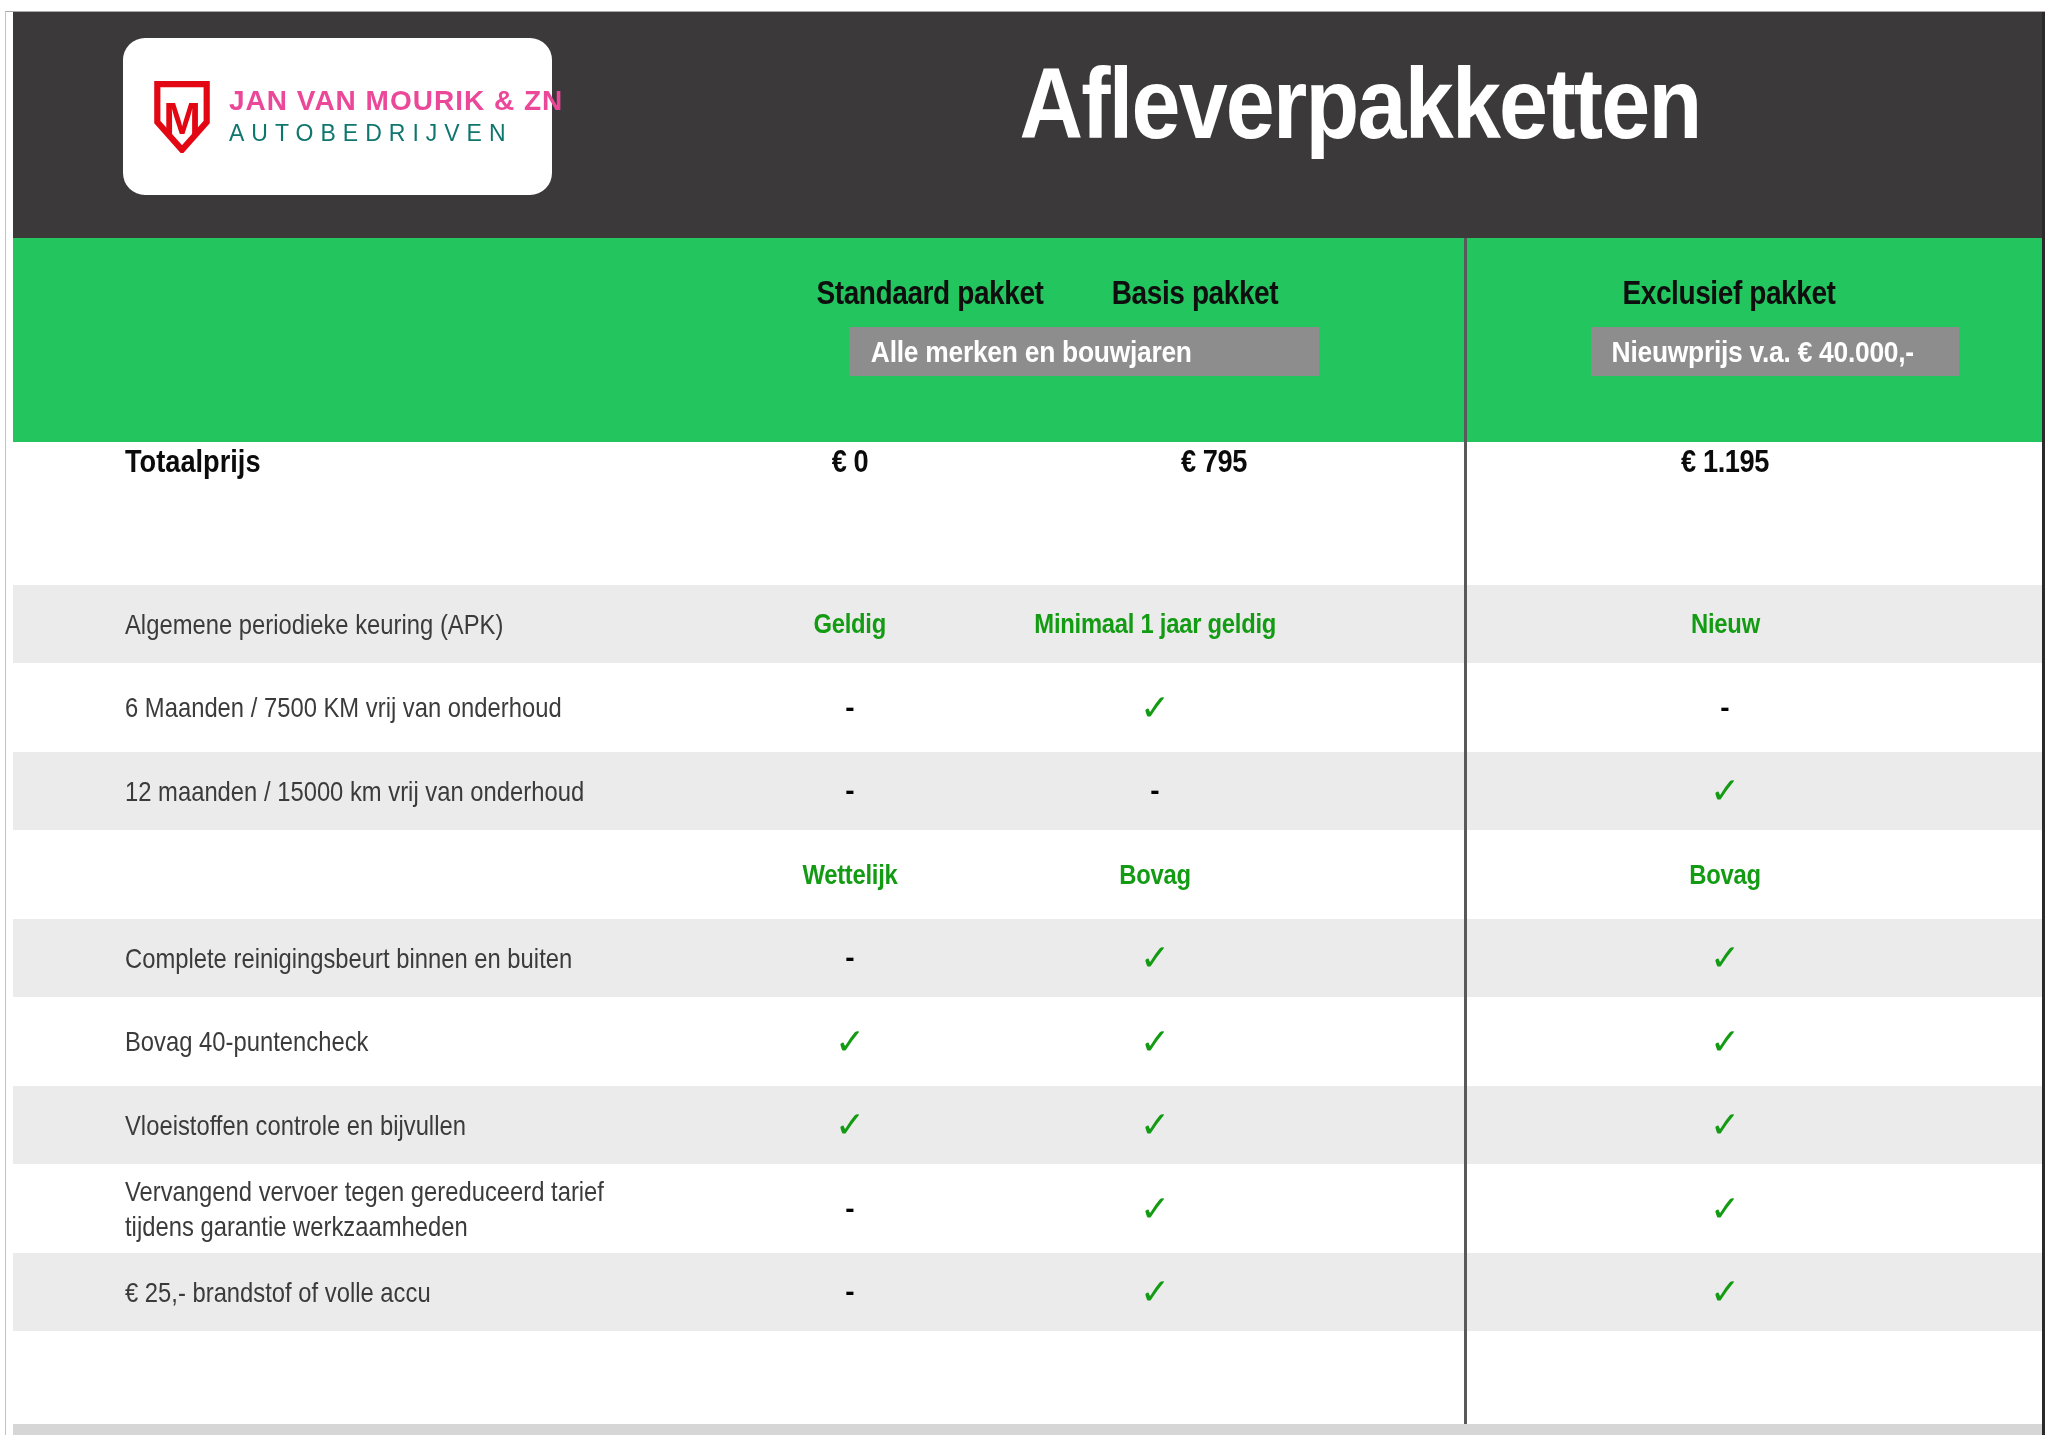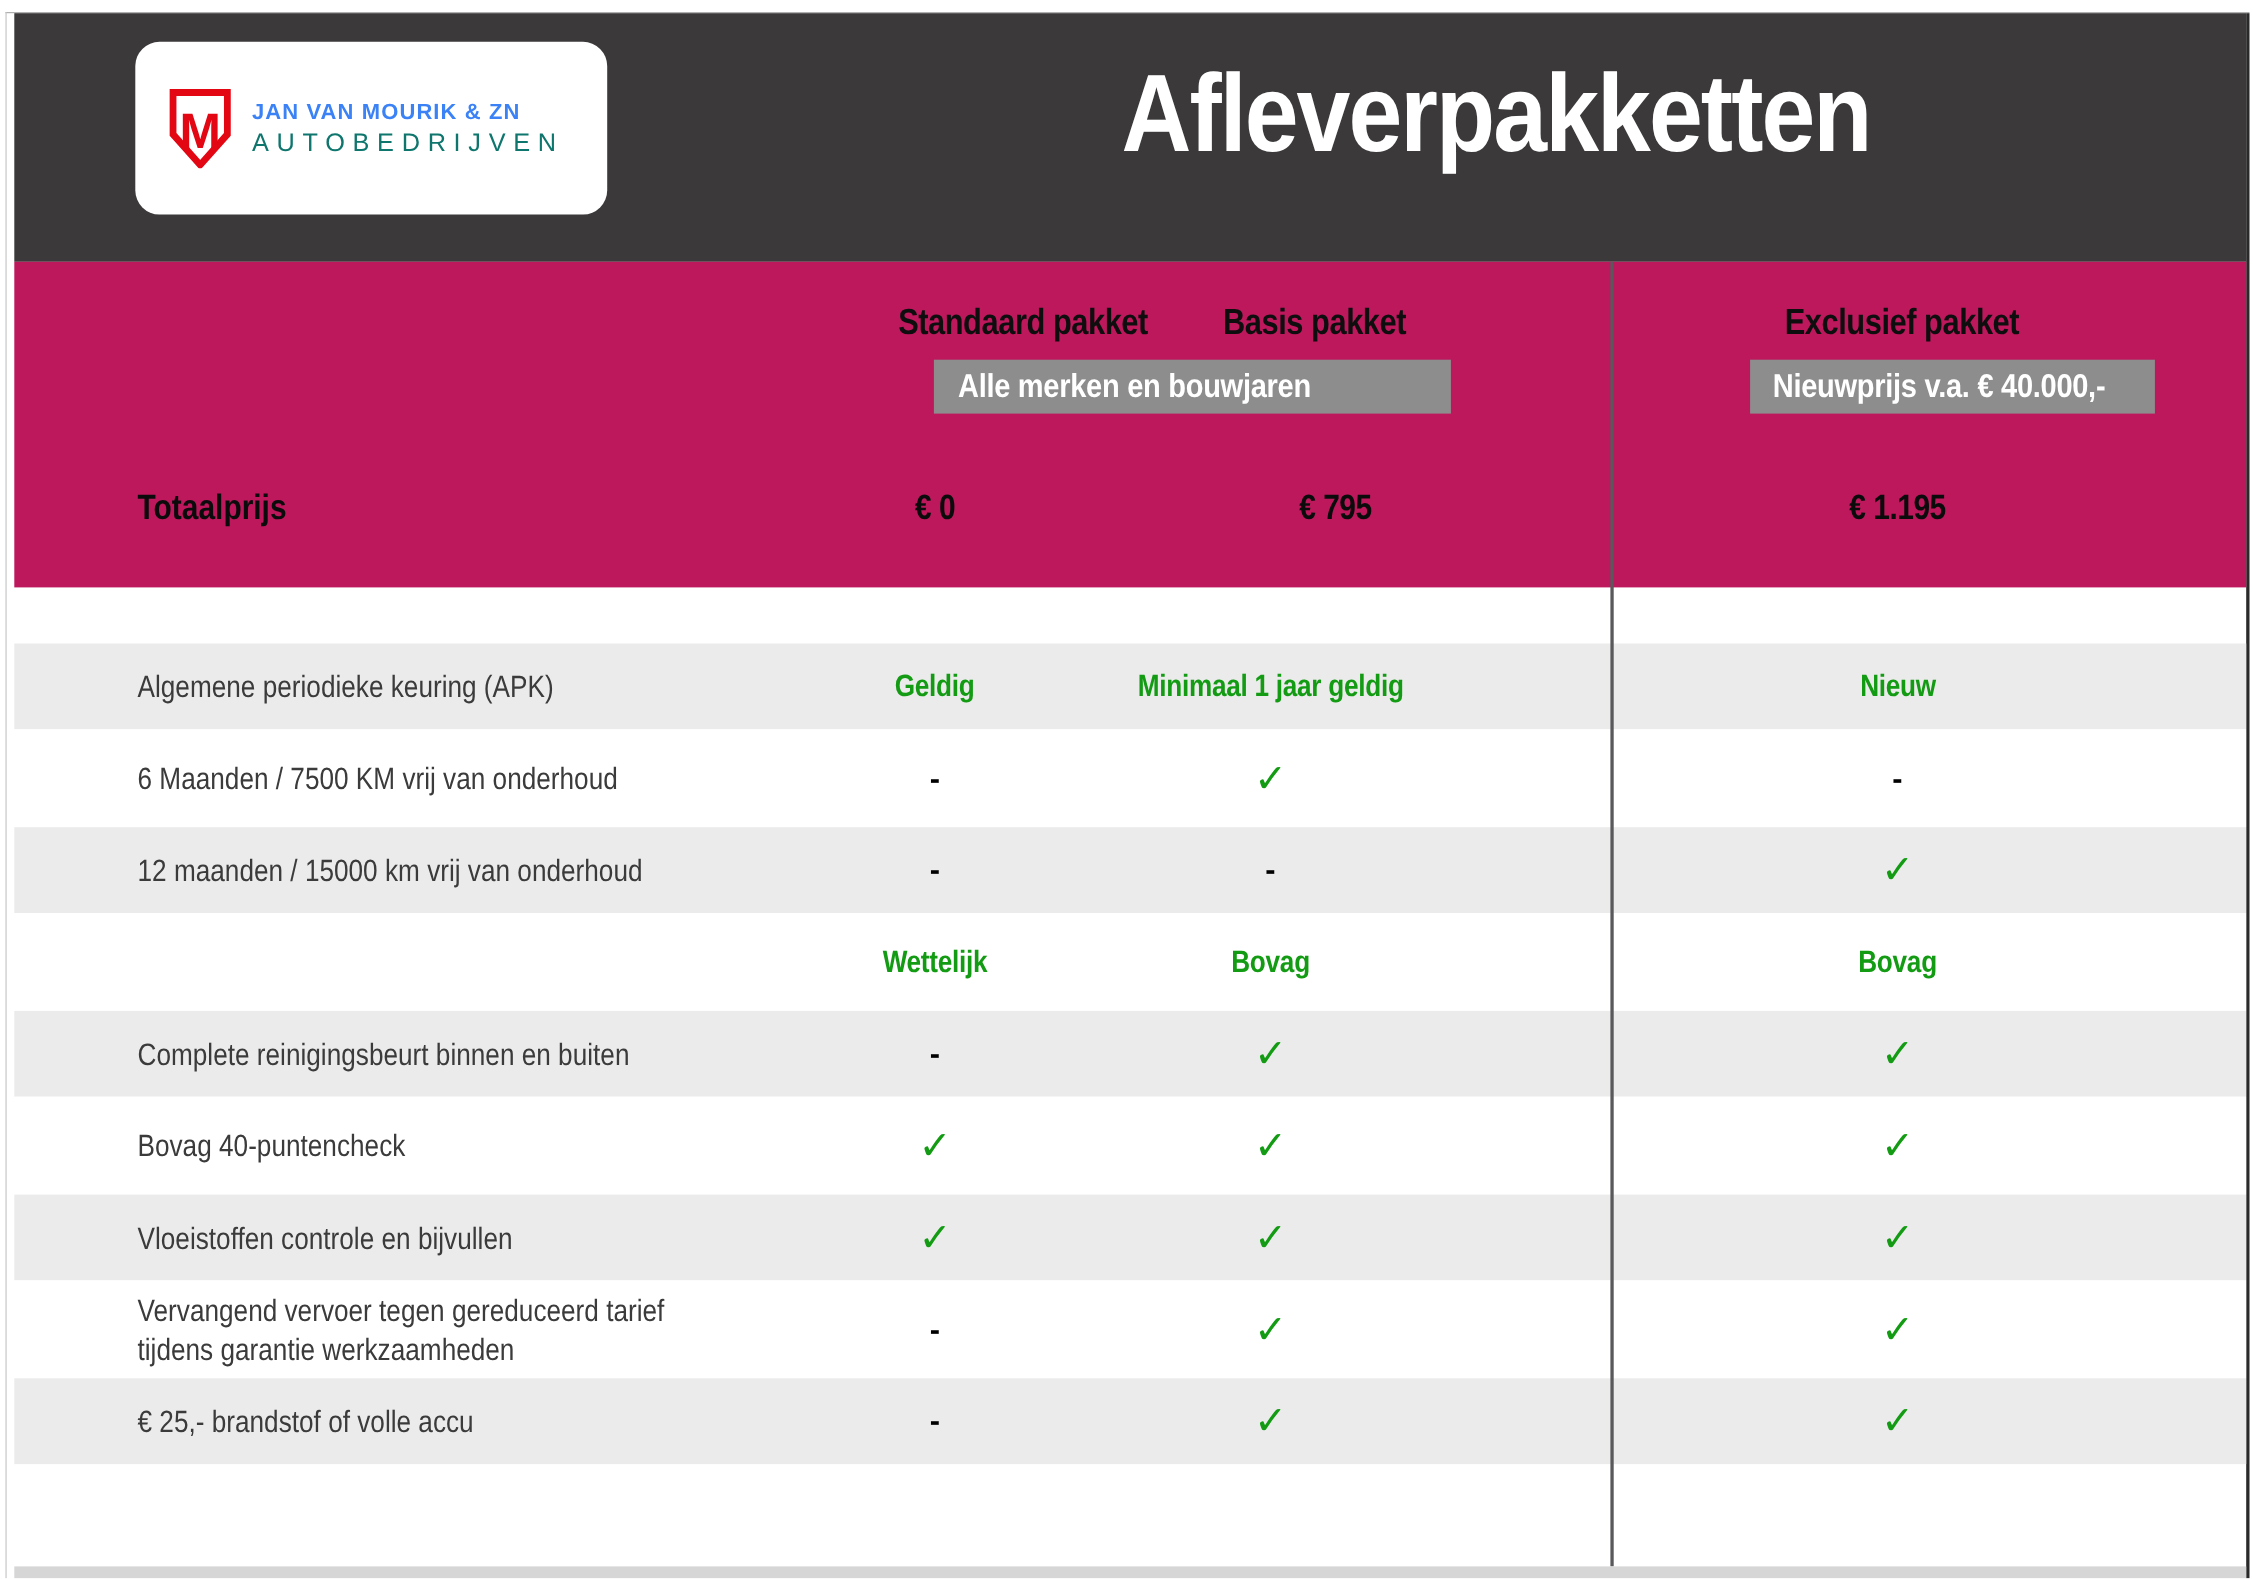--- a/index.html
+++ b/index.html
@@ -11,28 +11,28 @@
   .frame-top{position:absolute;left:5px;top:11px;width:2040px;height:1px;background:#a8a8a8;}
   .frame-left{position:absolute;left:5px;top:11px;width:1px;height:1424px;background:#c2c2c2;}
   .edge-right{position:absolute;left:2042px;top:12px;width:3px;height:1423px;background:#2a2a2a;}
 
   
   .header-dark{position:absolute;left:13px;top:12px;width:2029px;height:226px;background:#3b393a;}
   .logo-card{position:absolute;left:110px;top:26px;width:429px;height:157px;background:#ffffff;border-radius:22px;
     display:flex;align-items:center;justify-content:flex-start;padding-left:30px;box-sizing:border-box;}
   .logo-shield{flex:0 0 auto;margin-right:18px;}
   .logo-text{display:flex;flex-direction:column;line-height:1.1;}
-  .logo-line1{font-size:20px;font-weight:700;color:#3b82f6;letter-spacing:1px;white-space:nowrap;}
+  .logo-line1{font-size:28px;font-weight:700;color:#ec4899;letter-spacing:1px;white-space:nowrap;}
   .logo-line2{font-size:23px;font-weight:500;color:#0f766e;letter-spacing:7px;margin-top:4px;white-space:nowrap;}
   .page-title{position:absolute;left:1347px;top:34px;transform:translateX(-50%);white-space:nowrap;}
   .page-title .cond{display:inline-block;transform:scaleX(0.88);transform-origin:center;
     font-size:100px;font-weight:700;color:#ffffff;letter-spacing:-2px;}
 
   
-  .band{position:absolute;left:13px;top:238px;width:2029px;height:296px;background:#be185d;}
+  .band{position:absolute;left:13px;top:238px;width:2029px;height:204px;background:#22c55e;}
   .col-head{position:absolute;top:36px;transform:translateX(-50%);white-space:nowrap;}
   .col-head .cond{display:inline-block;transform:scaleX(0.85);transform-origin:center;
     font-size:33px;font-weight:700;color:#0e0e0e;letter-spacing:-0.5px;}
   .col-head.h-standaard{left:917px;}
   .col-head.h-basis{left:1182px;}
   .col-head.h-exclusief{left:1716px;}
   .badge{position:absolute;top:89px;height:49px;transform:translateX(-50%);background:#8d8d8d;
     display:flex;align-items:center;white-space:nowrap;margin-left:44px;}
   .badge .cond{display:inline-block;transform:scaleX(0.88);transform-origin:center;
     font-size:30px;font-weight:700;color:#ffffff;letter-spacing:-0.3px;}

